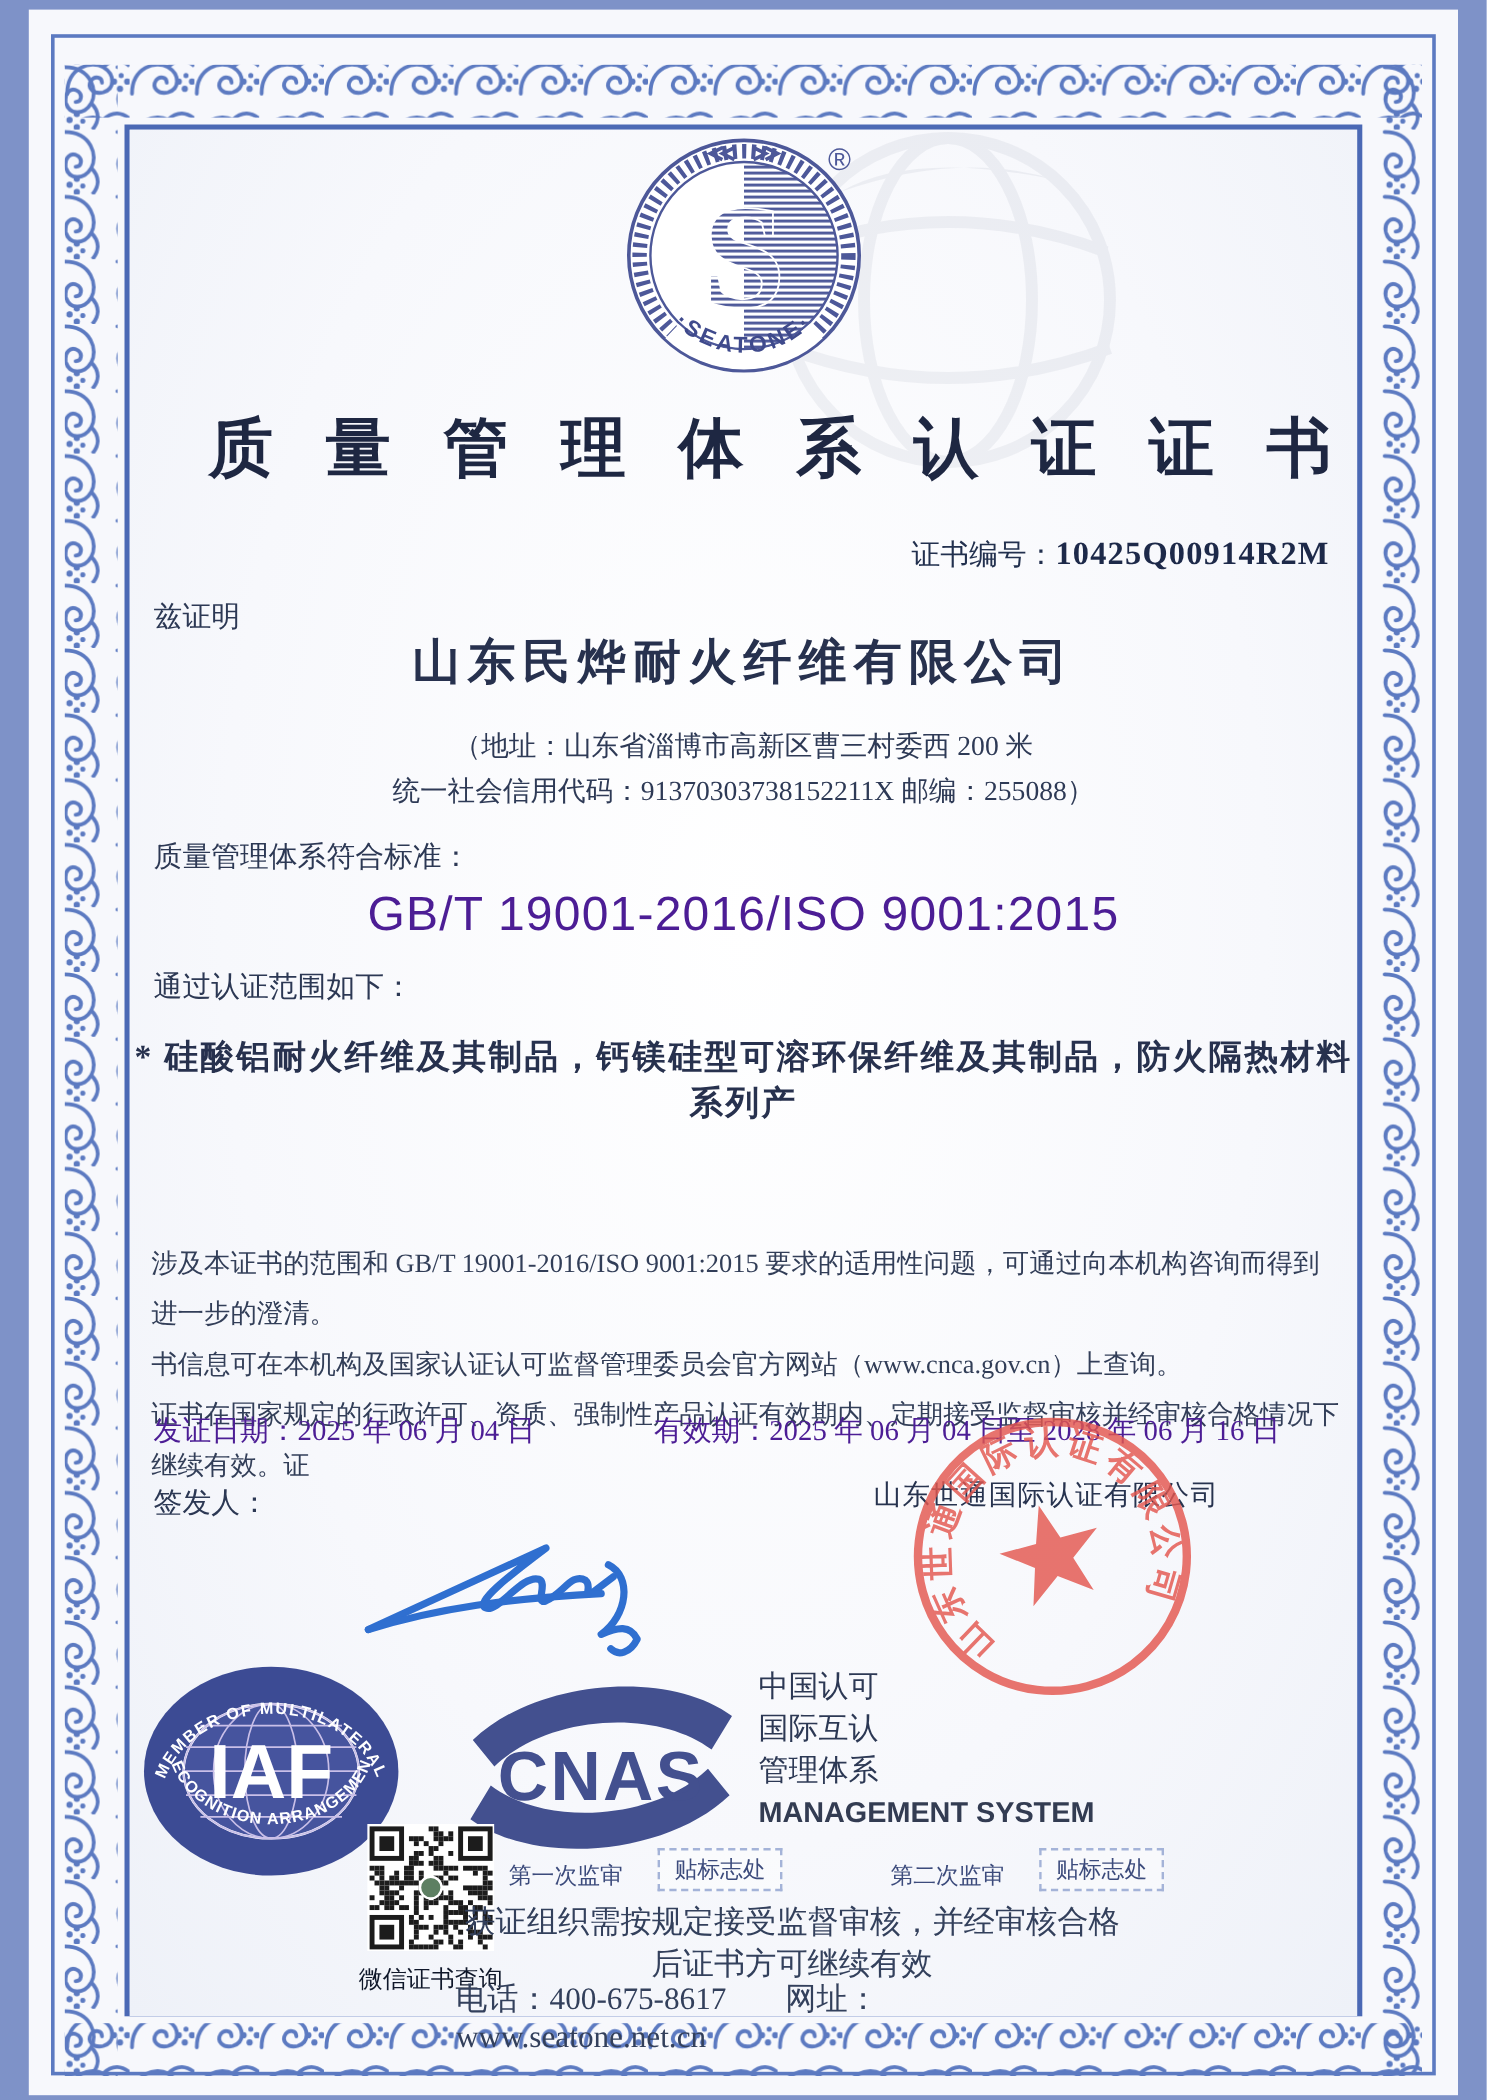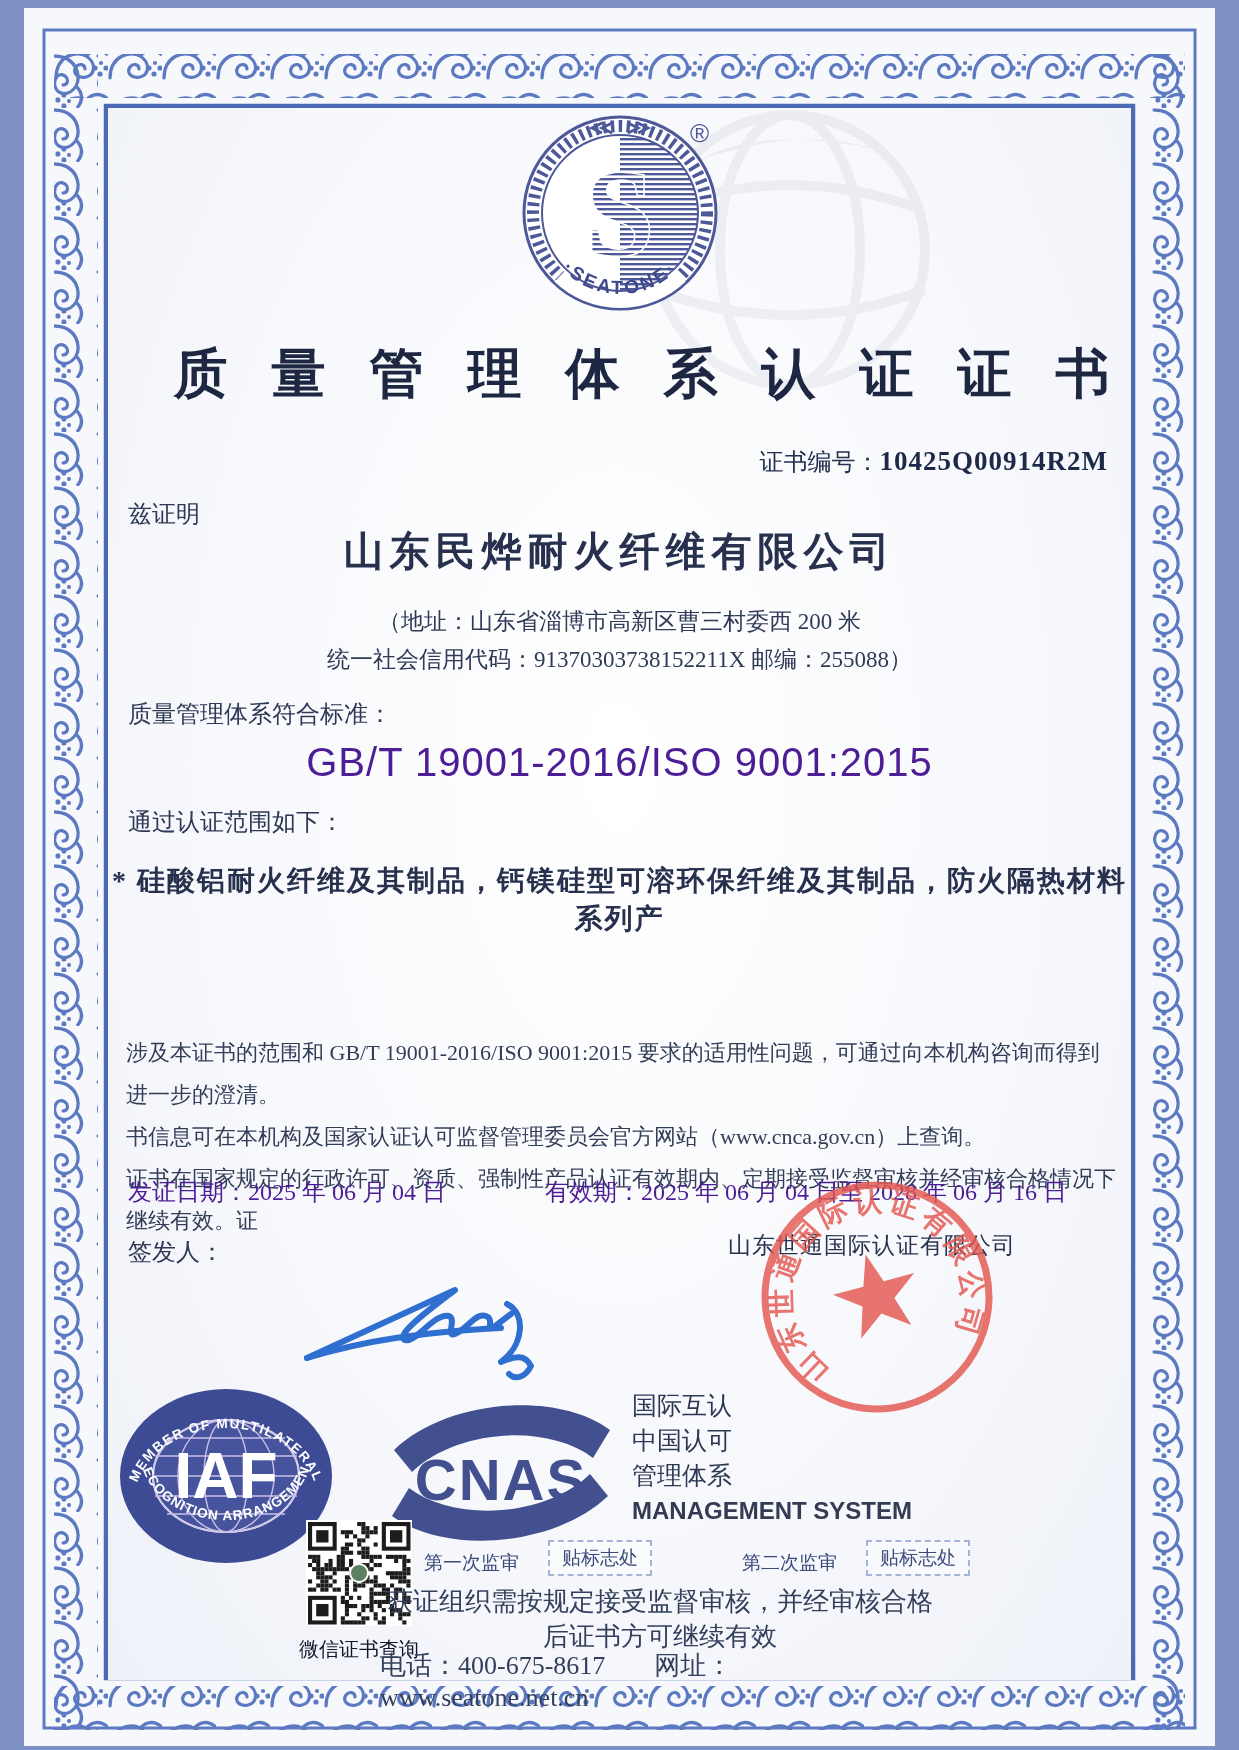--- a/index.html
+++ b/index.html
@@ -201,22 +201,22 @@
 
   <svg class="abs" style="left:386px;top:1398px" width="230" height="150" viewBox="0 0 230 150">
     <g fill="#43508f">
       <path d="M 8,52 C 60,2 170,-8 224,32 L 207,60 C 162,26 72,30 26,74 Z"></path>
       <path d="M 222,98 C 170,148 60,158 6,118 L 23,90 C 68,124 158,120 204,76 Z"></path>
     </g>
     <text x="115" y="102" text-anchor="middle" font-size="58" font-weight="bold" fill="#43508f" letter-spacing="2" font-family="Liberation Sans, sans-serif">CNAS</text>
   </svg>
 
   <div class="abs cnasblock" style="left:632px;top:1388px">
+    <div>中国认可</div>
     <div>国际互认</div>
-    <div>中国认可</div>
     <div>管理体系</div>
     <div class="en">MANAGEMENT SYSTEM</div>
   </div>
 
   <svg class="abs" id="qr" style="left:306px;top:1520px" width="106" height="106" viewBox="0 0 106 106">
     <rect width="106" height="106" fill="#ffffff"></rect>
     <g id="qr-modules" fill="#1c1c1c">
         <rect x="51.199999999999996" y="2" width="4.1" height="4.1"></rect>
         <rect x="55.3" y="2" width="4.1" height="4.1"></rect>
         <rect x="55.3" y="6.1" width="4.1" height="4.1"></rect>

